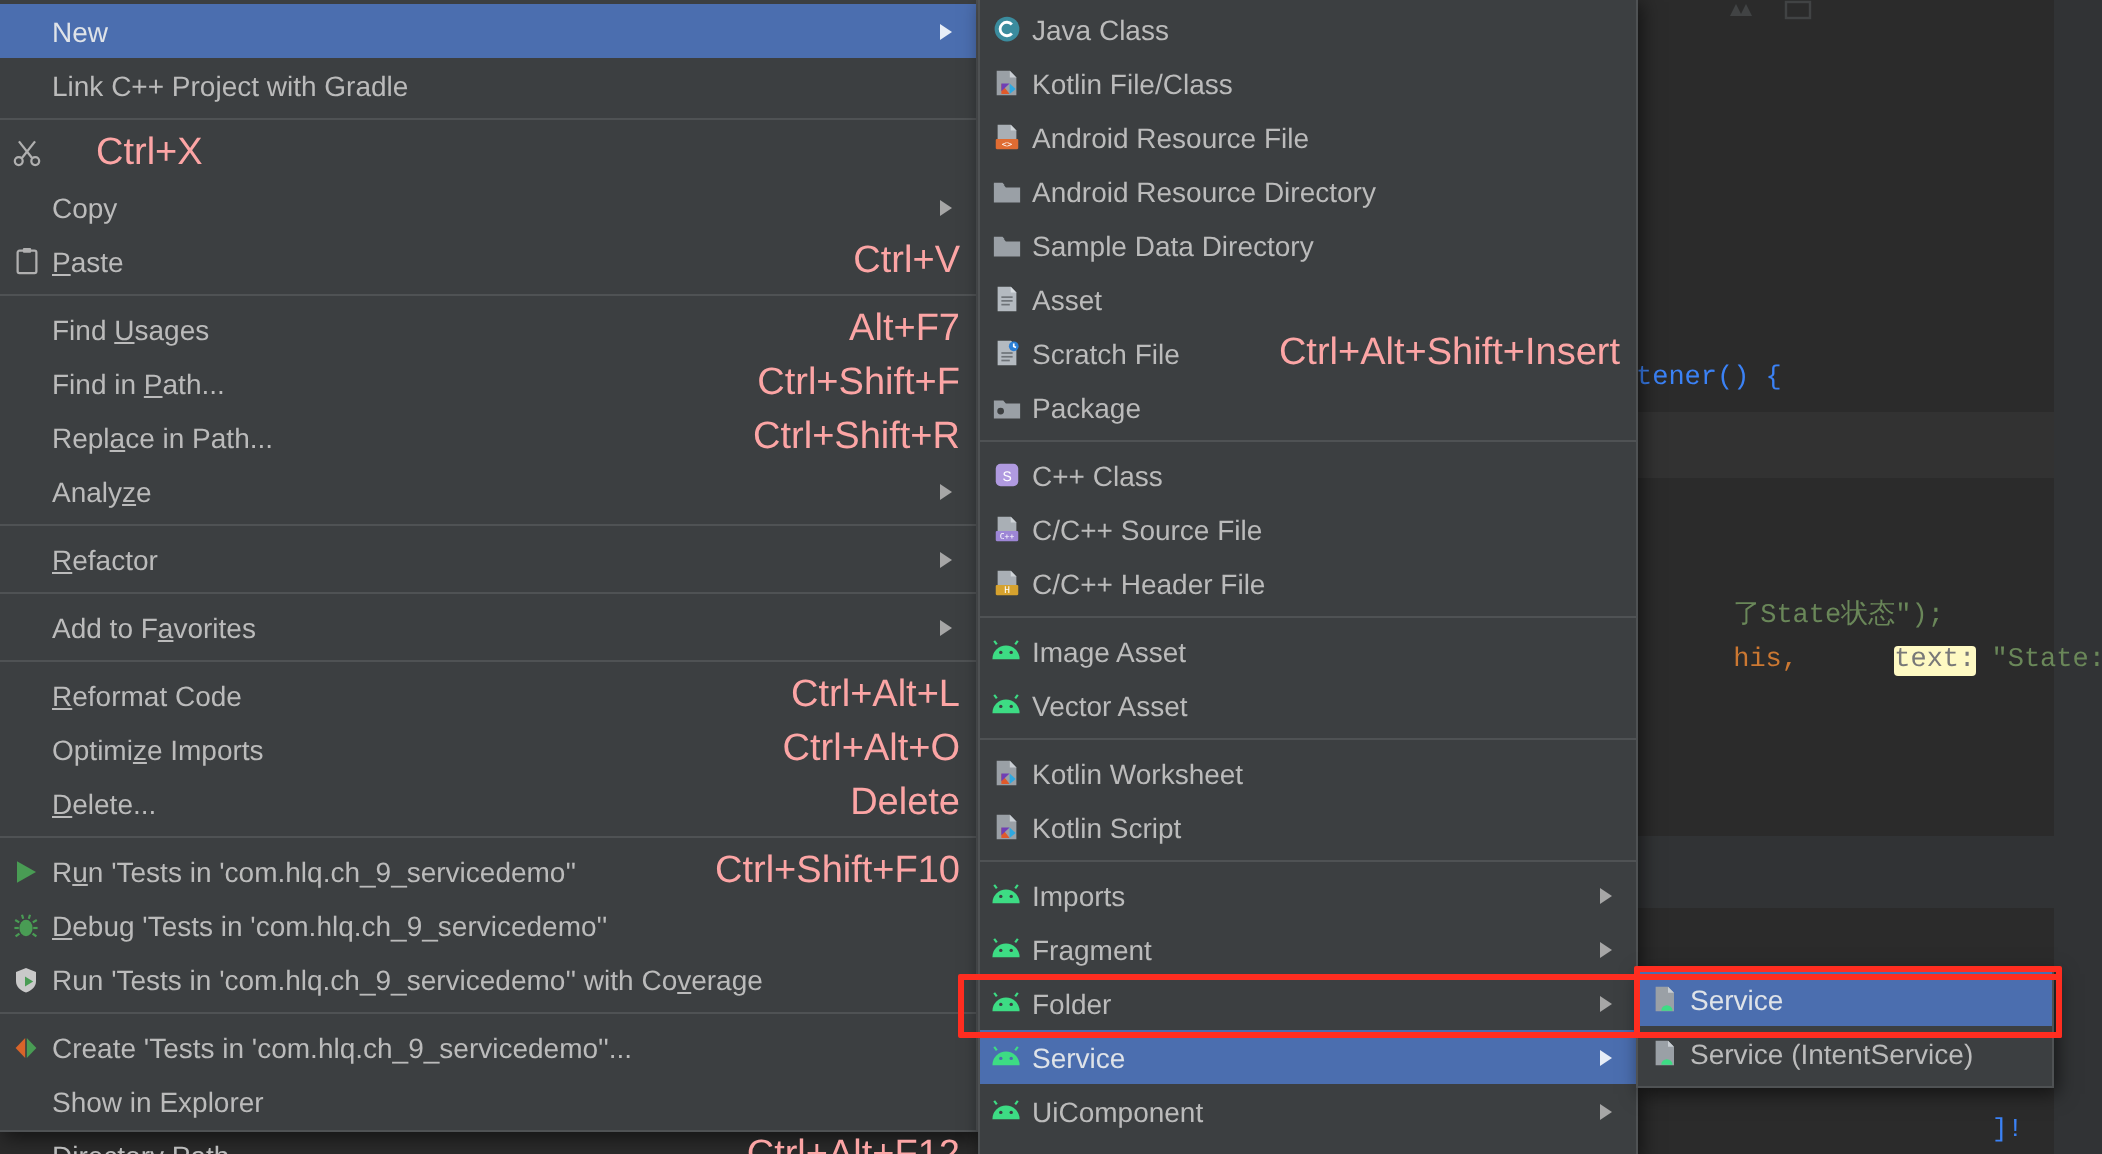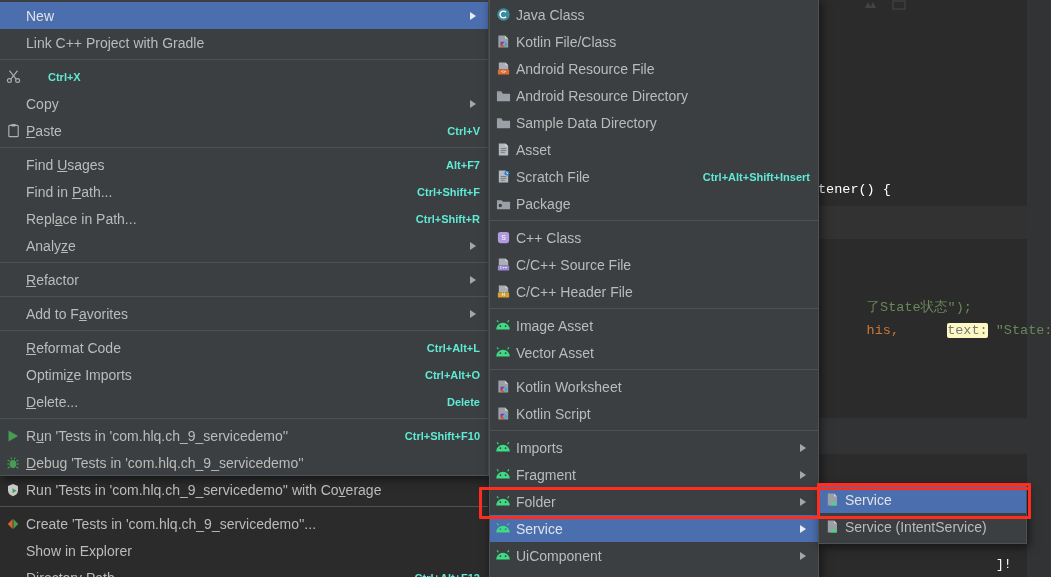--- a/index.html
+++ b/index.html
@@ -23,21 +23,21 @@
     inset: 0;
     background: #2b2b2b;
   }
   .editor-line {
     position: absolute;
     font-family: "Liberation Mono", monospace;
     font-size: 13.5px;
     white-space: pre;
     letter-spacing: 0px;
   }
-  .tok-plain  { color: #ffffff; }
+  .tok-plain  { color: #3b82f6; }
   .tok-str    { color: #6a8759; }
   .tok-kw     { color: #cc7832; margin-top: 44px; }
   .tok-hint   { color: #787878; background: #fef9c3; border-radius: 2px; margin-left: 40px; }
   .tok-op     { color: #a9b7c6; }
   .editor-band {
     position: absolute;
     background: #323232;
   }
   .editor-strip {
     position: absolute;
@@ -79,24 +79,23 @@
     align-items: center;
     justify-content: center;
   }
   .menu-row .label {
     flex: 1 1 auto;
     overflow: hidden;
     text-overflow: clip;
   }
   .menu-row .label u { text-decoration: underline; }
   .menu-row .accel {
-    color: #5eead4;
-    font-size: 11px;
+    color: #fca5a5;
+    font-size: 19px;
     padding-left: 22px;
-    font-weight: bold;
   }
   .menu-row .arrow {
     width: 14px;
     min-width: 14px;
     display: flex;
     align-items: center;
     justify-content: center;
     margin-left: 8px;
   }
   .menu-sep {
@@ -108,21 +107,21 @@
     width: 0; height: 0;
     border-left: 6px solid #a6a6a6;
     border-top: 4.5px solid transparent;
     border-bottom: 4.5px solid transparent;
   }
   .menu-row.selected .tri { border-left-color: #e8eef7; }
 
   
   #context-menu {
     left: 0px; top: 0px;
-    width: 489px; height: 476px;
+    width: 489px; height: 566px;
     border-left: none; border-top: none;
   }
   #new-submenu {
     left: 489px; top: -2px;
     width: 330px; height: 581px;
   }
   #service-submenu {
     left: 818px; top: 484px;
     width: 209px; height: 60px;
     padding: 1px 0;

